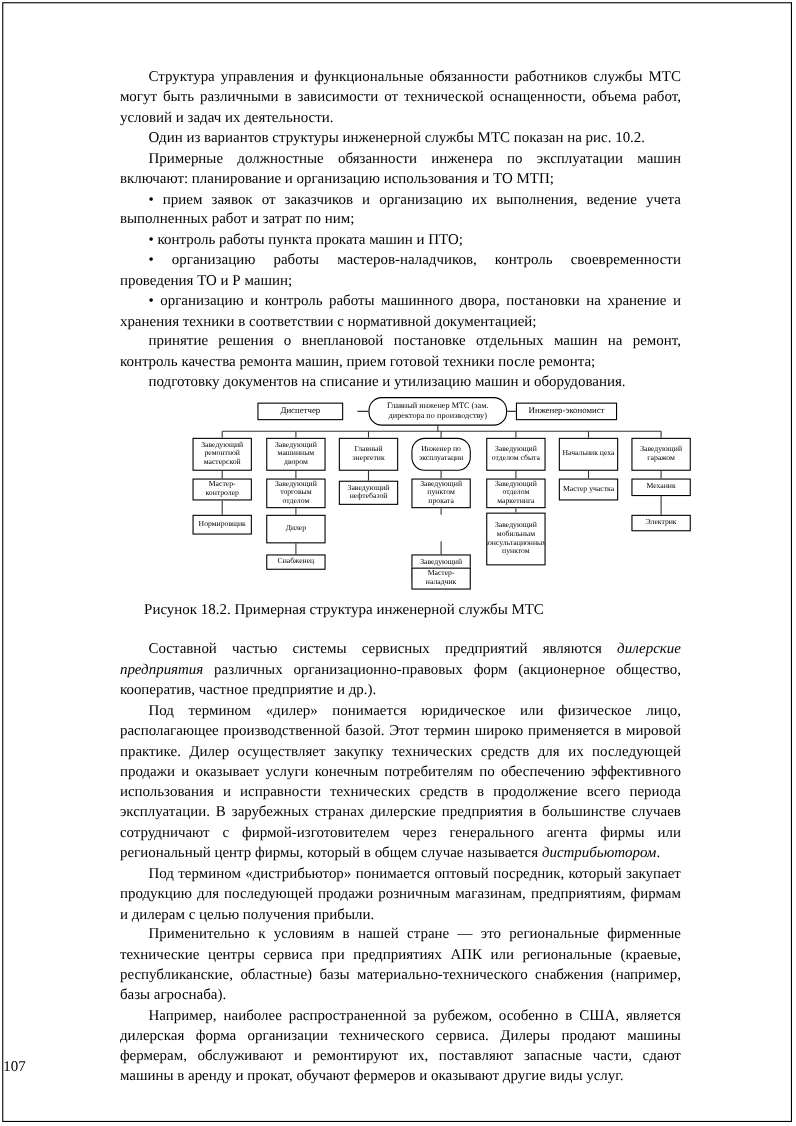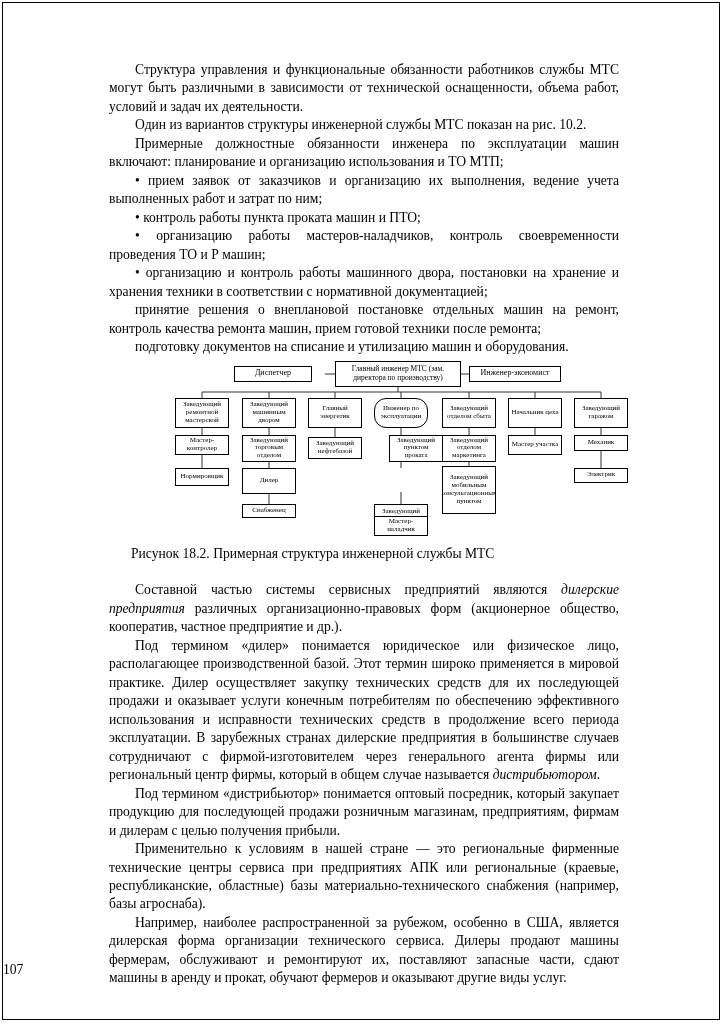--- a/index.html
+++ b/index.html
@@ -27,21 +27,21 @@
     position:absolute;
     border:1px solid #000;
     background:#fff;
     display:flex;align-items:center;justify-content:center;
     text-align:center;
     font-size:7px;line-height:1.12;
     padding:1px;box-sizing:border-box;
     word-wrap:break-word;overflow:hidden;
   }
   .node-lg{font-size:8px;}
-  .node-md{font-size:7.5px;}
+  .node-md{font-size:7.5px;border-radius:12px;}
   .caption{
     text-indent:0;
     text-align:left;
     margin:6px 0 18px 22px;
   }
   .page-number{
     position:absolute;
     left:0;right:0;bottom:40px;
     text-align:left;
   }
@@ -98,21 +98,21 @@
     <div class="node" style="left:75px;top:37px;width:54px;height:30px;">Заведующий машинным двором</div>
     <div class="node" style="left:141px;top:37px;width:54px;height:30px;">Главный энергетик</div>
     <div class="node" style="left:207px;top:37px;width:54px;height:30px;border-radius:12px;">Инженер по эксплуатации</div>
     <div class="node" style="left:275px;top:37px;width:54px;height:30px;">Заведующий отделом сбыта</div>
     <div class="node" style="left:341px;top:37px;width:54px;height:30px;">Начальник цеха</div>
     <div class="node" style="left:407px;top:37px;width:54px;height:30px;">Заведующий гаражом</div>
 
     <div class="node" style="left:8px;top:74px;width:54px;height:20px;">Мастер-контролер</div>
     <div class="node" style="left:75px;top:74px;width:54px;height:27px;">Заведующий торговым отделом</div>
     <div class="node" style="left:141px;top:76px;width:54px;height:22px;">Заведующий нефтебазой</div>
-    <div class="node" style="left:207px;top:74px;width:54px;height:27px;margin-left:15px;">Заведующий пунктом проката</div>
+    <div class="node" style="left:207px;top:74px;width:54px;height:27px;">Заведующий пунктом проката</div>
     <div class="node" style="left:275px;top:74px;width:54px;height:27px;">Заведующий отделом маркетинга</div>
     <div class="node" style="left:341px;top:74px;width:54px;height:20px;">Мастер участка</div>
     <div class="node" style="left:407px;top:74px;width:54px;height:16px;">Механик</div>
 
     <div class="node" style="left:8px;top:107px;width:54px;height:18px;">Нормировщик</div>
     <div class="node" style="left:75px;top:107px;width:54px;height:26px;">Дилер</div>
     <div class="node" style="left:207px;top:107px;width:54px;height:24px;margin-top:36px;">Заведующий ПТО</div>
     <div class="node" style="left:275px;top:105px;width:54px;height:48px;">Заведующий мобильным консультационным пунктом</div>
     <div class="node" style="left:407px;top:107px;width:54px;height:15px;">Электрик</div>
 

